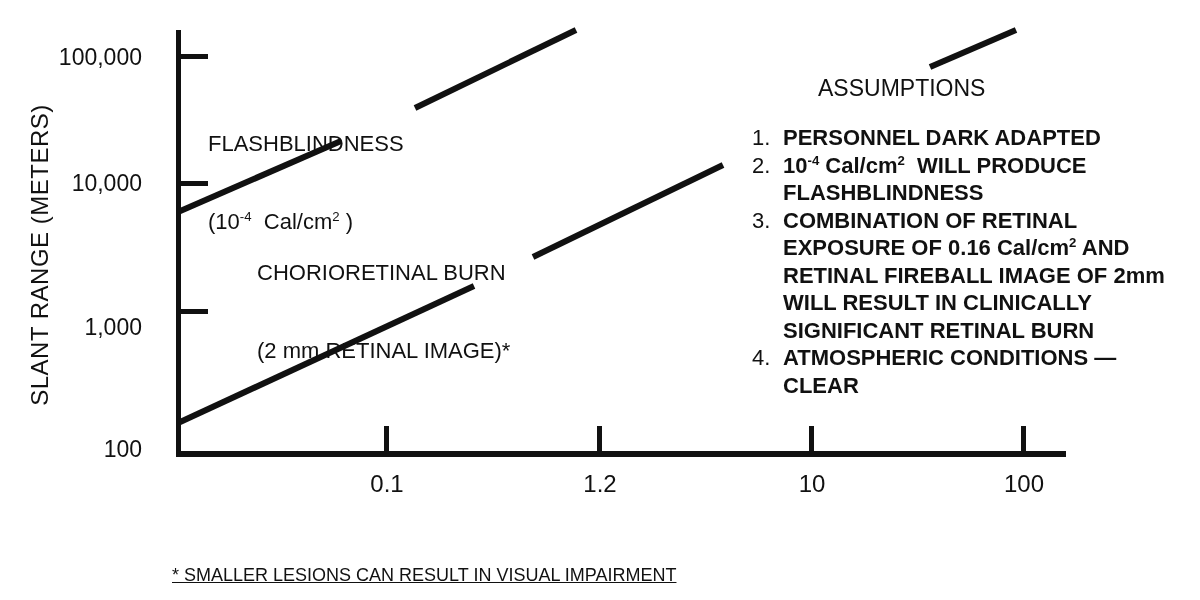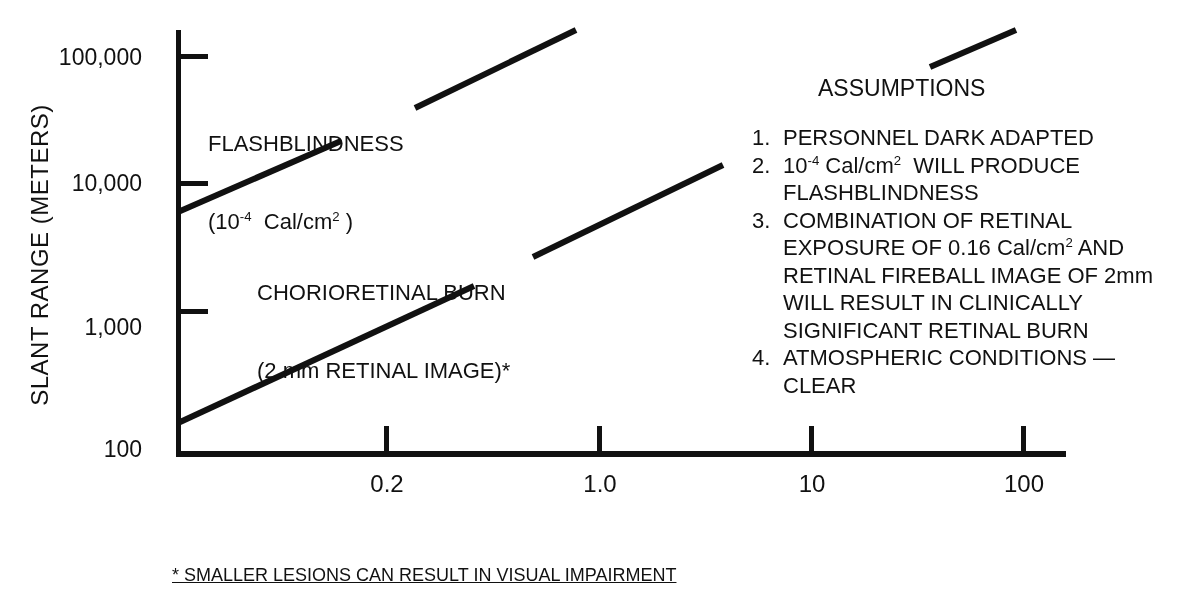--- a/index.html
+++ b/index.html
@@ -80,21 +80,21 @@
     position: absolute;
     left: 752px;
     top: 124px;
     width: 440px;
     font-size: 22px;
     line-height: 27.5px;
   }
   .asm-item { display: flex; }
   .asm-num { width: 31px; flex: none; }
   .asm-body { flex: 1 1 auto; }
-  .asm-line { white-space: pre; }
+  .asm-line { white-space: pre; font-weight: bold; }
 
   .footnote {
     position: absolute;
     left: 172px;
     top: 565px;
     font-size: 18px;
     white-space: pre;
     text-decoration: underline;
   }
 </style>
@@ -121,33 +121,33 @@
   <div class="ytick-label" style="top:58px">100,000</div>
   <div class="ytick-label" style="top:184px">10,000</div>
   <div class="ytick-label" style="top:328px">1,000</div>
   <div class="ytick-label" style="top:450px">100</div>
 
   <div class="tick" style="left:384px;  top:426px; width:5px; height:25px"></div>
   <div class="tick" style="left:597px;  top:426px; width:5px; height:25px"></div>
   <div class="tick" style="left:809px;  top:426px; width:5px; height:25px"></div>
   <div class="tick" style="left:1021px; top:426px; width:5px; height:25px"></div>
 
-  <div class="xtick-label" style="left:387px">0.2</div>
-  <div class="xtick-label" style="left:600px">1.0</div>
+  <div class="xtick-label" style="left:387px">0.1</div>
+  <div class="xtick-label" style="left:600px">1.2</div>
   <div class="xtick-label" style="left:812px">10</div>
   <div class="xtick-label" style="left:1024px">100</div>
 
   <div class="ylabel">SLANT RANGE (METERS)</div>
 
   <div class="line-label" style="left:208px; top:79px">
     <div>FLASHBLINDNESS</div>
     <div><span>(10</span><sup>-4</sup><span>  Cal/cm</span><sup>2</sup><span> )</span></div>
   </div>
 
-  <div class="line-label" style="left:257px; top:228px">
+  <div class="line-label" style="left:257px; top:208px">
     <div>CHORIORETINAL BURN</div>
     <div>(2 mm RETINAL IMAGE)*</div>
   </div>
 
   <div class="asm-title">ASSUMPTIONS</div>
   <div class="asm-list">
       <div class="asm-item">
         <span class="asm-num">1.</span>
         <div class="asm-body">
           <div class="asm-line"><span>PERSONNEL DARK ADAPTED</span></div>

